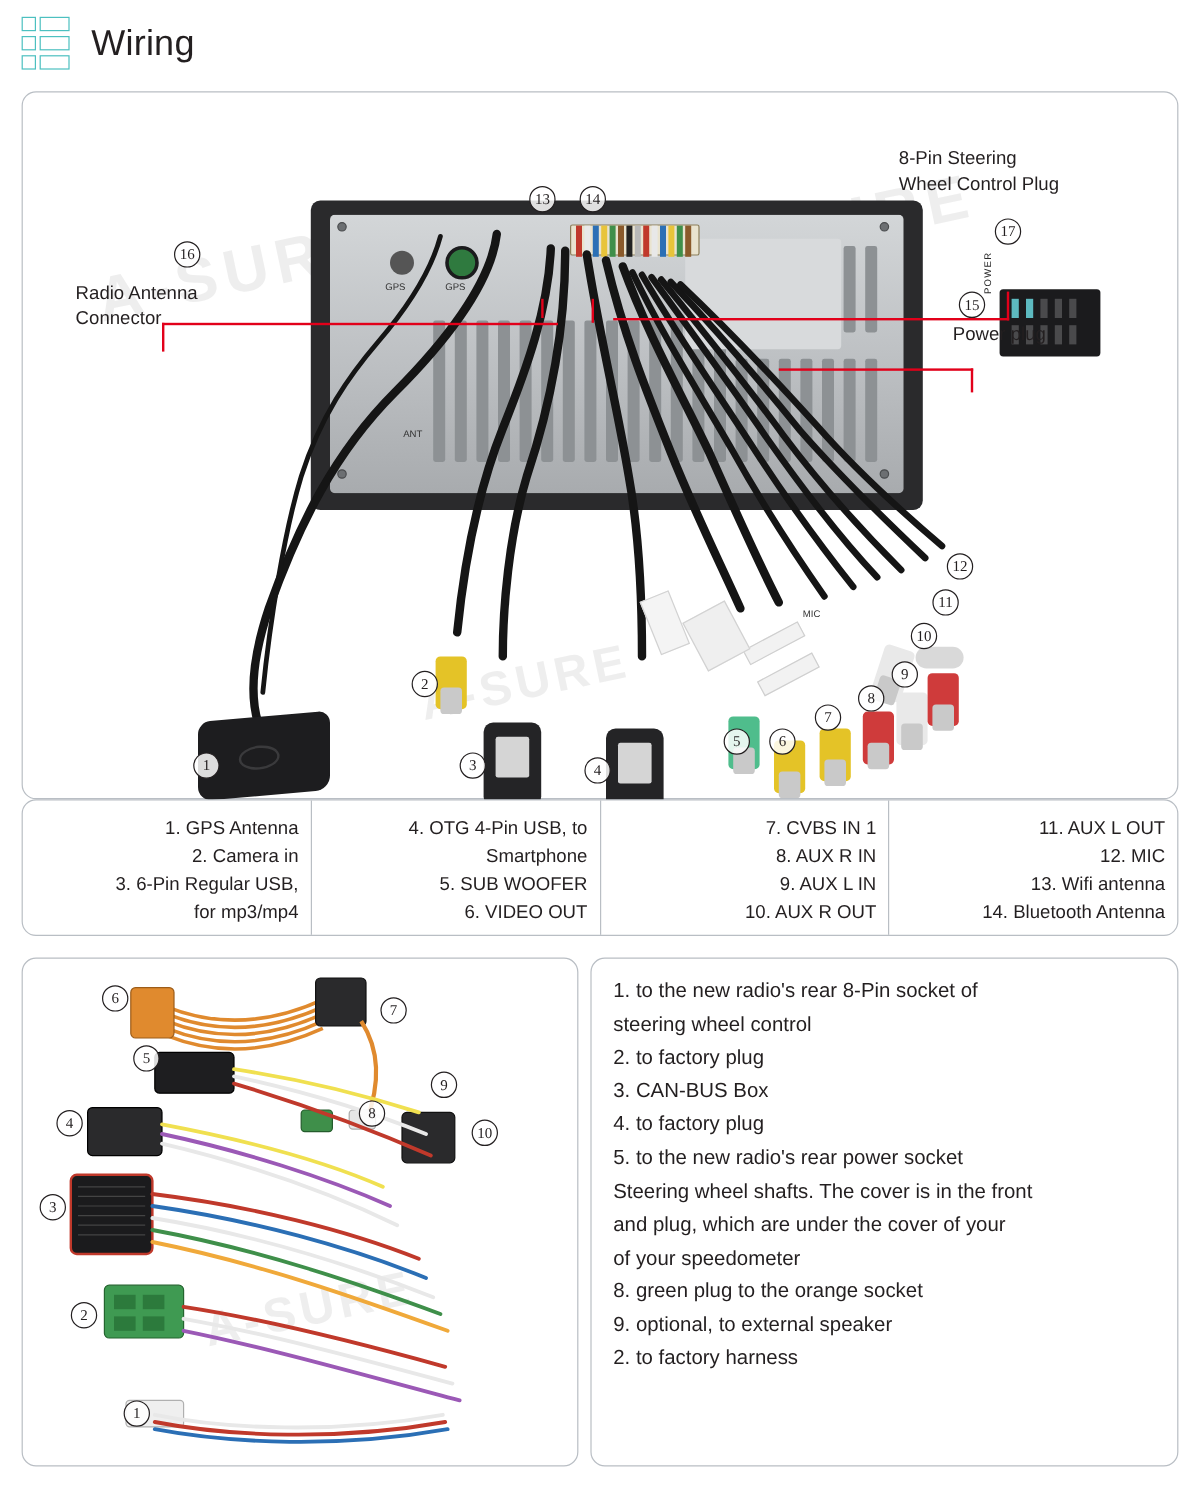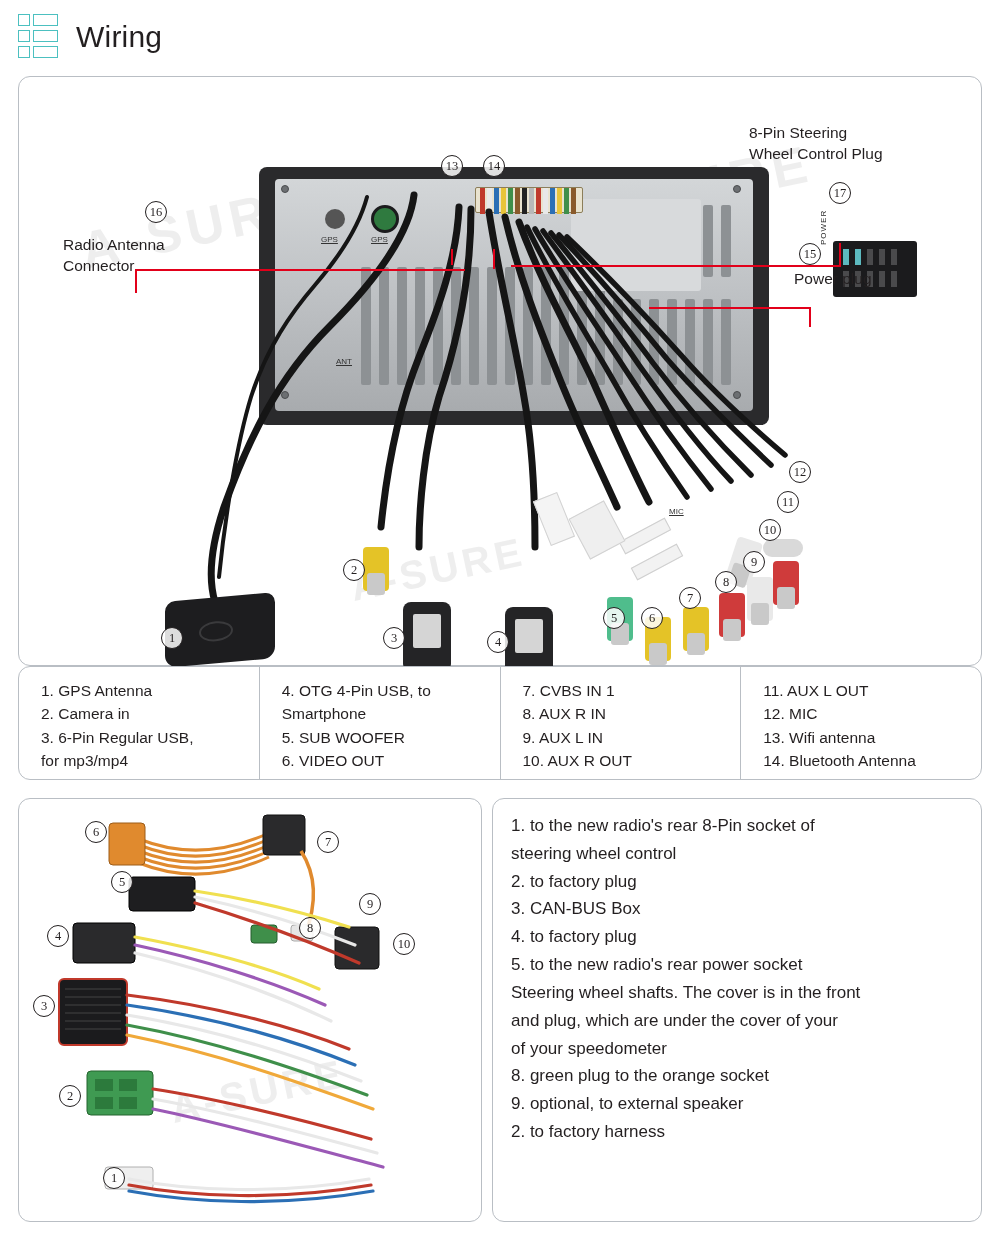--- a/index.html
+++ b/index.html
@@ -86,21 +86,21 @@
   }
   .gps-port {
     position:absolute; left:96px; top:26px; width:28px; height:28px;
     background:#2f7a3f; border-radius:50%; border:3px solid #1b1b1d;
   }
   .gps-port2 {
     position:absolute; left:50px; top:30px; width:20px; height:20px;
     background:#555; border-radius:50%;
   }
   .tiny-label {
-    position:absolute; font-size:8px; color:#333;text-decoration:underline;
+    position:absolute; font-size:8px; color:#333;
   }
   .conn-strip {
     position:absolute; left:200px; top:8px; width:108px; height:26px;
     background:#e9e3cf; border:1px solid #8c7e5a; border-radius:2px;
   }
   .conn-strip .wirecol { position:absolute; top:0; width:5px; height:26px; }
   .screw {
     position:absolute; width:8px; height:8px; border-radius:50%;
     background:#6c6f72; border:1px solid #4a4c4e;
   }
@@ -146,21 +146,21 @@
   
   .legend-cols {
     position:absolute; left:0; top:0; width:100%; height:100%;
     display:flex;
   }
   .legend-col {
     flex:1; padding:12px 10px 10px 22px;
     font-size:15.5px; line-height:1.5;
   }
   .legend-col + .legend-col { border-left:1px solid #b9bec4; }
-  .legend-col .li { white-space:pre-line; }
+  .legend-col .li { white-space:pre-line;text-align:right; }
 
   
   .notes {
     position:absolute; left:18px; top:14px; right:14px;
     font-size:17px; line-height:1.52;
   }
   .notes .n { margin-bottom:2px; }
 
   
   svg.harness { position:absolute; left:0; top:0; width:464px; height:424px; }

